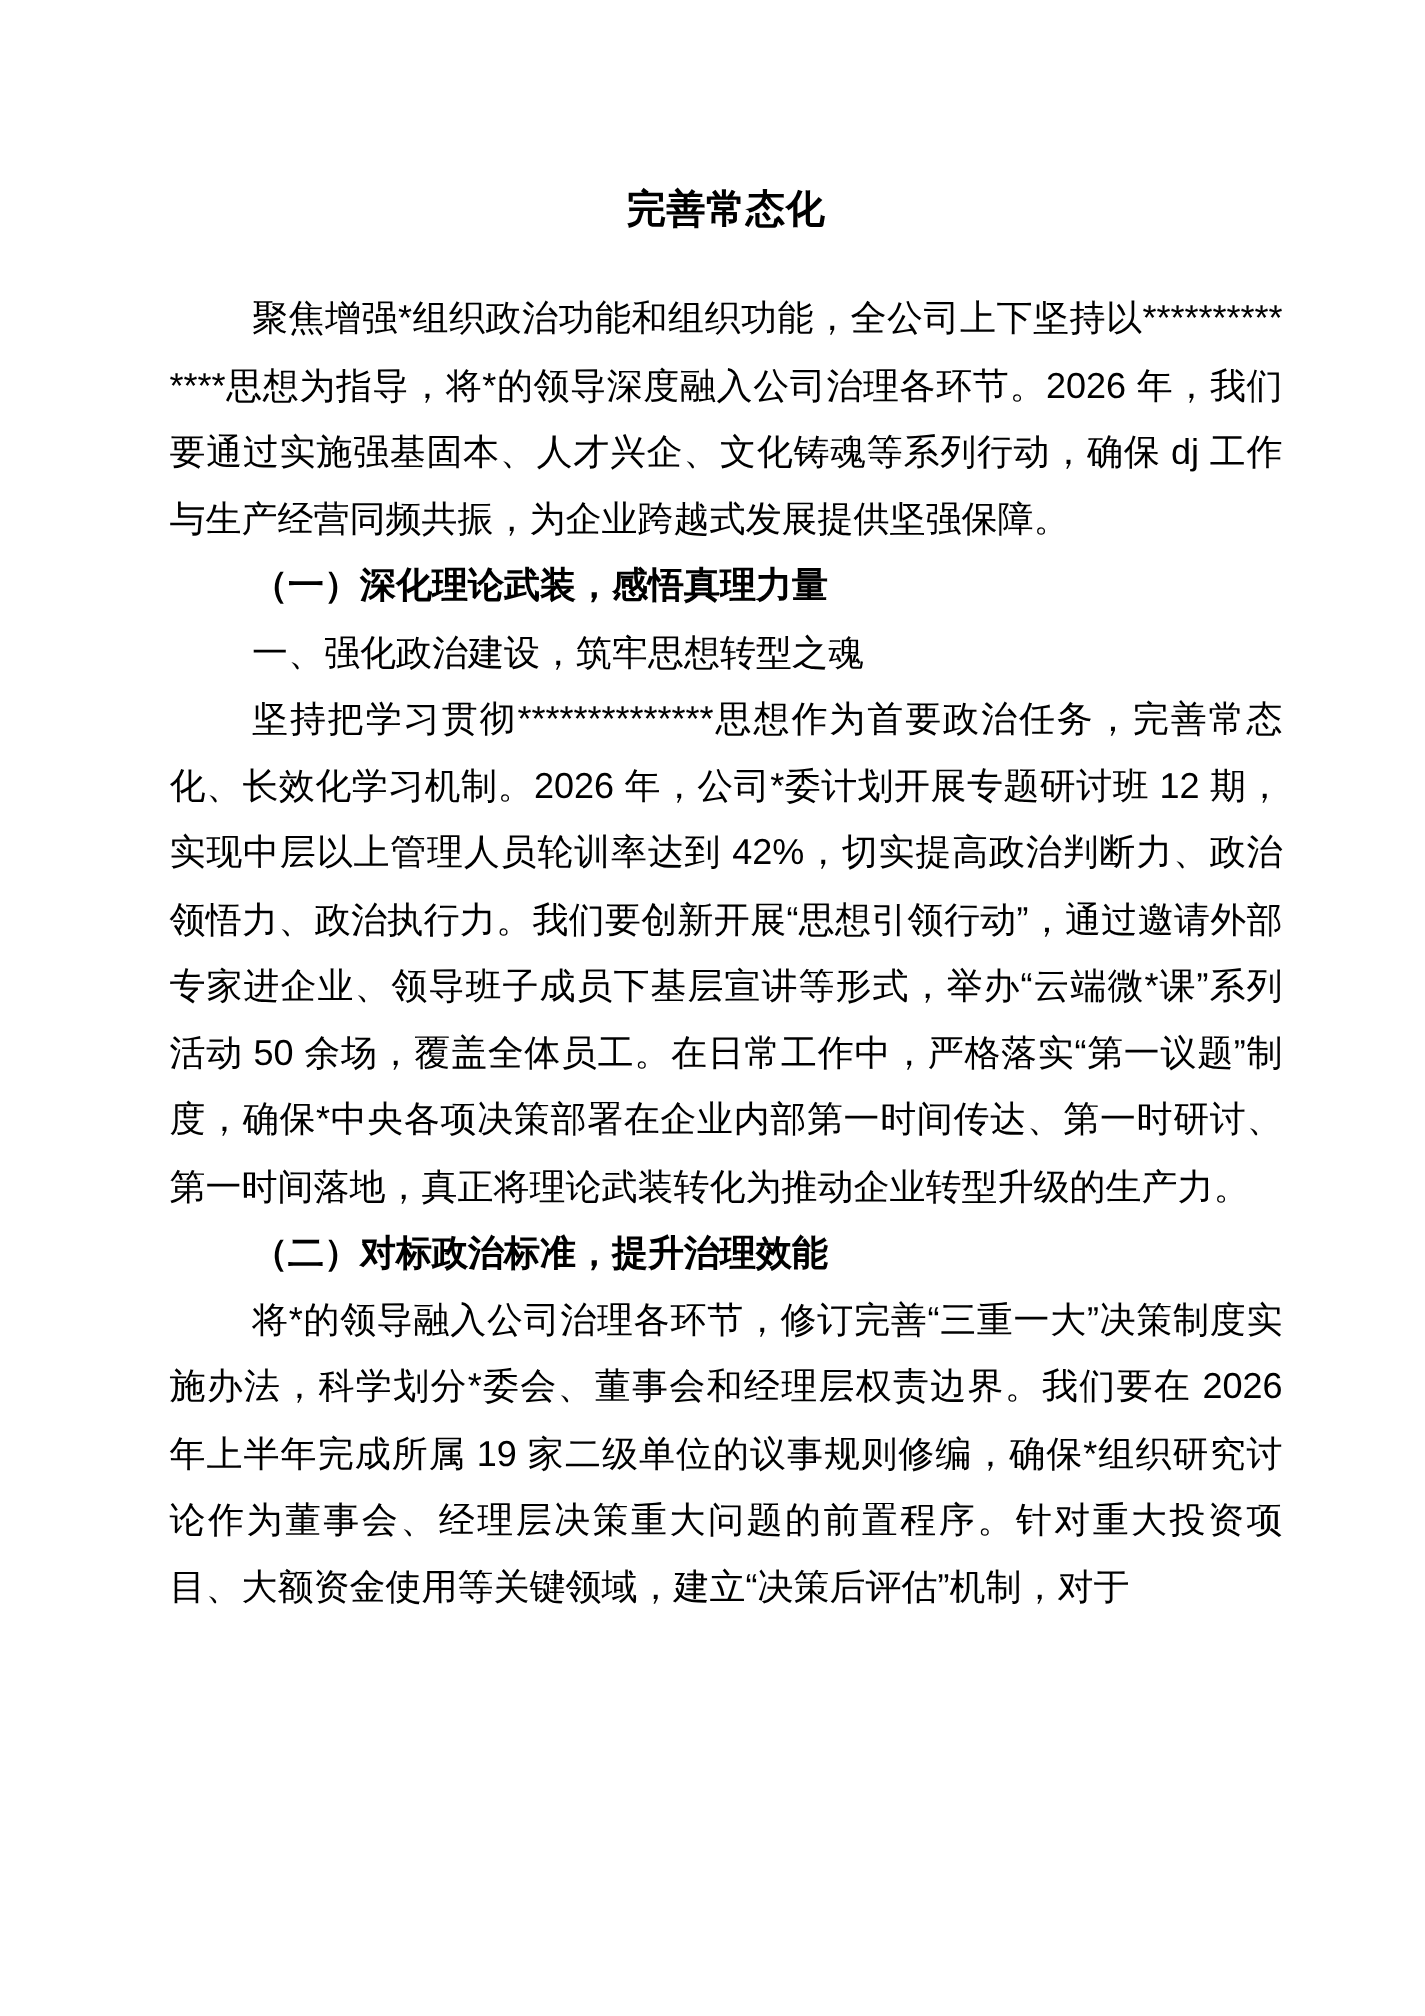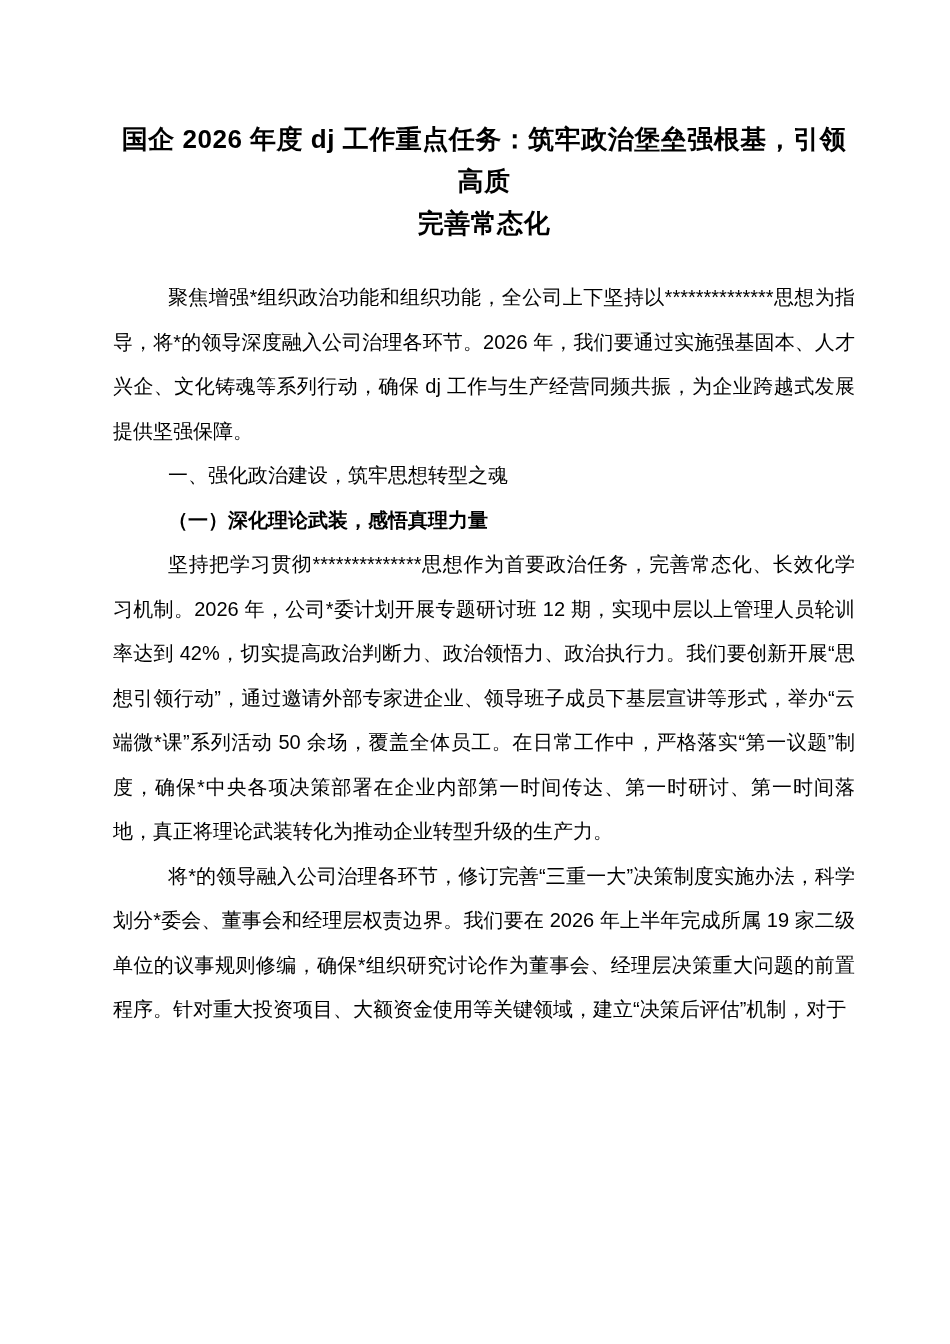--- a/index.html
+++ b/index.html
@@ -19,38 +19,38 @@
     font-weight: bold;
     line-height: 42px;
     text-align: center;
     letter-spacing: 0.5px;
   }
   .doc-title .title-line { display: block; }
   .doc-body {
     padding: 31px 95px 0 113px;
   }
   .para {
-    font-size: 20px;
+    font-size: 24px;
     line-height: 44.5px;
     text-align: justify;
     text-indent: 55px;
     font-weight: normal;
     word-break: break-all;
   }
   .para.heading1 { font-weight: normal; text-align: left; }
   .para.heading2 { font-weight: bold; text-align: left; }
 </style>
 </head>
 <body>
 
 <div class="page">
   <h1 class="doc-title">
-    <span class="title-line">国企 2026 年度 dj 工作重点任务：筑牢政治堡垒强根基，引领高质</span>
     <span class="title-line">完善常态化</span>
   </h1>
   <div class="doc-body">
       <p class="para body">聚焦增强*组织政治功能和组织功能，全公司上下坚持以**************思想为指导，将*的领导深度融入公司治理各环节。2026 年，我们要通过实施强基固本、人才兴企、文化铸魂等系列行动，确保 dj 工作与生产经营同频共振，为企业跨越式发展提供坚强保障。</p>
+      <p class="para heading2">（一）深化理论武装，感悟真理力量</p>
       <p class="para heading1">一、强化政治建设，筑牢思想转型之魂</p>
-      <p class="para heading2">（一）深化理论武装，感悟真理力量</p>
       <p class="para body">坚持把学习贯彻**************思想作为首要政治任务，完善常态化、长效化学习机制。2026 年，公司*委计划开展专题研讨班 12 期，实现中层以上管理人员轮训率达到 42%，切实提高政治判断力、政治领悟力、政治执行力。我们要创新开展“思想引领行动”，通过邀请外部专家进企业、领导班子成员下基层宣讲等形式，举办“云端微*课”系列活动 50 余场，覆盖全体员工。在日常工作中，严格落实“第一议题”制度，确保*中央各项决策部署在企业内部第一时间传达、第一时研讨、第一时间落地，真正将理论武装转化为推动企业转型升级的生产力。</p>
+      <p class="para heading2">（二）对标政治标准，提升治理效能</p>
       <p class="para body">将*的领导融入公司治理各环节，修订完善“三重一大”决策制度实施办法，科学划分*委会、董事会和经理层权责边界。我们要在 2026 年上半年完成所属 19 家二级单位的议事规则修编，确保*组织研究讨论作为董事会、经理层决策重大问题的前置程序。针对重大投资项目、大额资金使用等关键领域，建立“决策后评估”机制，对于</p>
     </div>
 </div>
 
 </body></html>

